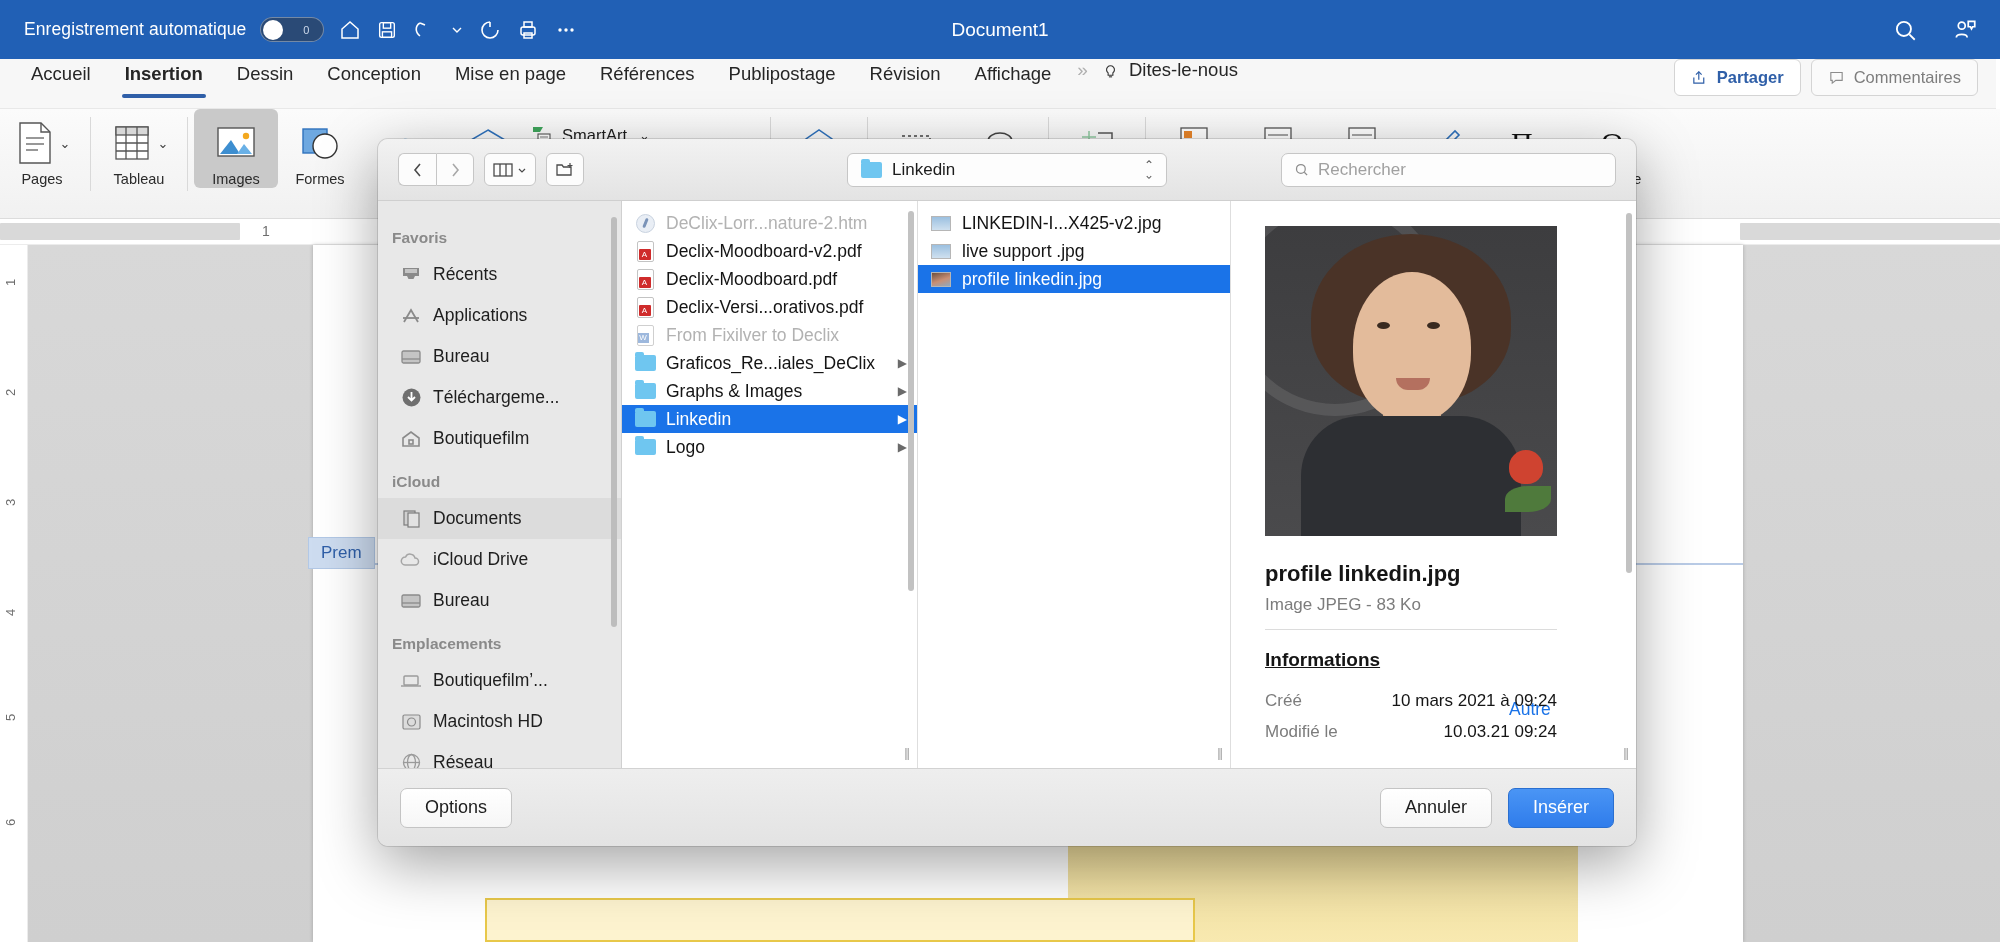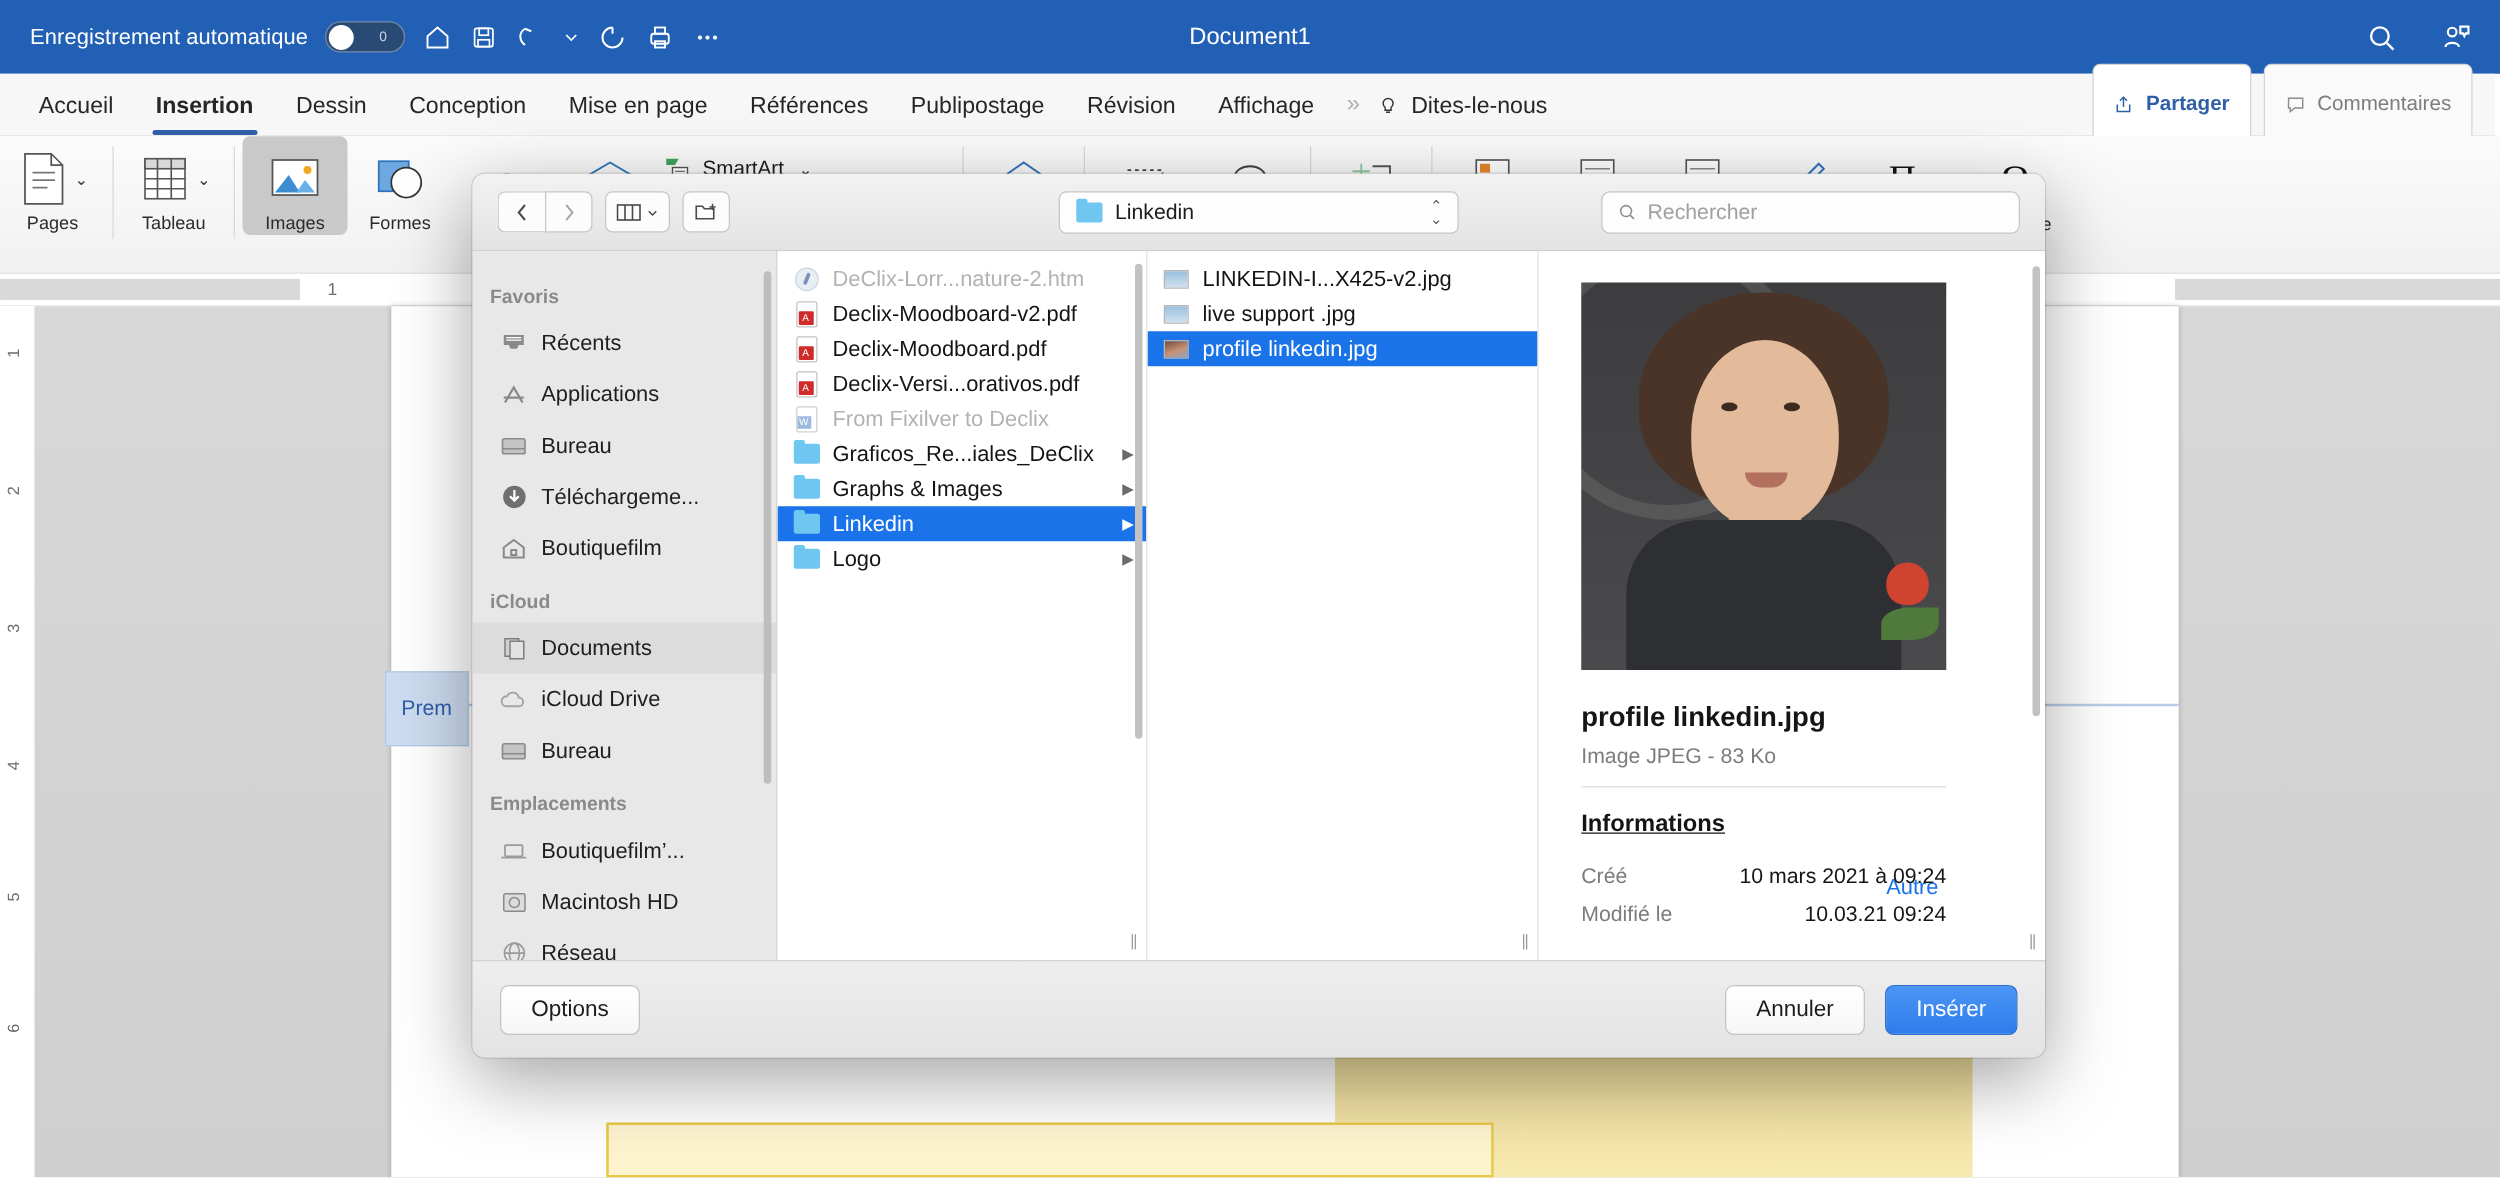--- a/index.html
+++ b/index.html
@@ -34,40 +34,40 @@
   .tbicon svg{ display:block; }
   .tb-title{
     position:absolute; left:0; right:0; text-align:center;
     color:#fff; font-size:19px; pointer-events:none;
   }
   .tb-right{ position:absolute; right:22px; display:flex; align-items:center; gap:34px; }
 
   
   .ribbon-tabs{
     position:absolute; left:0; top:59px; width:1996px; height:50px;
-    background:#f7f7f7; display:flex; align-items:center; padding-left:14px;
+    background:#f7f7f7; display:flex; align-items:flex-start; padding-left:14px;
     border-bottom:1px solid #e8e8e8;
   }
   .rtab{
     font-size:18.5px; color:#262626; padding:4px 17px; position:relative;
     white-space:nowrap;
   }
   .rtab.active{ font-weight:bold; }
   .rtab.active:after{
     content:""; position:absolute; left:14px; right:14px; bottom:-9px;
     height:4px; background:#2f5fa8; border-radius:2px;
   }
   .rtab-more{ color:#b0b0b0; font-size:19px; padding:0 9px; }
   .tellme{ display:flex; align-items:center; gap:9px; padding-left:4px; }
   .tellme span{ font-size:18.5px; color:#262626; }
   .ribbon-right{ position:absolute; right:18px; display:flex; align-items:center; gap:10px; }
   .btn-outline{
     display:flex; align-items:center; gap:9px;
     border:1px solid #d4d4d4; border-radius:6px; background:#fff;
-    padding:22px 16px; font-size:16.5px; color:#2f5fa8; font-weight:bold;
+    padding:8px 16px; font-size:16.5px; color:#2f5fa8; font-weight:bold;
   }
   .btn-outline.muted{ color:#7d7d7d; font-weight:normal; background:#fafafa; }
 
   
   .ribbon{
     position:absolute; left:0; top:109px; width:2000px; height:110px;
     background:linear-gradient(#fbfbfb,#f1f1f1);
     display:flex; align-items:flex-start; border-bottom:1px solid #dcdcdc;
   }
   .rgroup{ display:flex; align-items:flex-start; height:100%; }
@@ -111,21 +111,21 @@
     background:linear-gradient(#d8d8d8,#cfcfcf);
   }
   .page{
     position:absolute; left:285px; top:0px; width:1430px; height:697px;
     background:#fff; box-shadow:0 0 4px rgba(0,0,0,.22);
   }
   .page-line{
     position:absolute; left:0; right:0; top:318px; height:2px; background:#b9cbe6;
   }
   .prem-chip{
-    position:absolute; left:-5px; top:292px; padding:19px 12px;
+    position:absolute; left:-5px; top:292px; padding:5px 12px;
     background:#cddcf0; color:#2f5fa8; font-size:17px; border:1px solid #b2c8e6;
   }
   .gold-box{
     position:absolute; left:755px; top:405px; width:510px; height:292px;
     background:linear-gradient(#d9c375,#f8e9b0);
   }
   .gold-text{
     position:absolute; left:770px; top:415px; width:480px;
     text-align:center; font-size:26px; font-weight:bold; color:#8d8d8d;
     line-height:1.42; font-family:"Liberation Sans", sans-serif;

